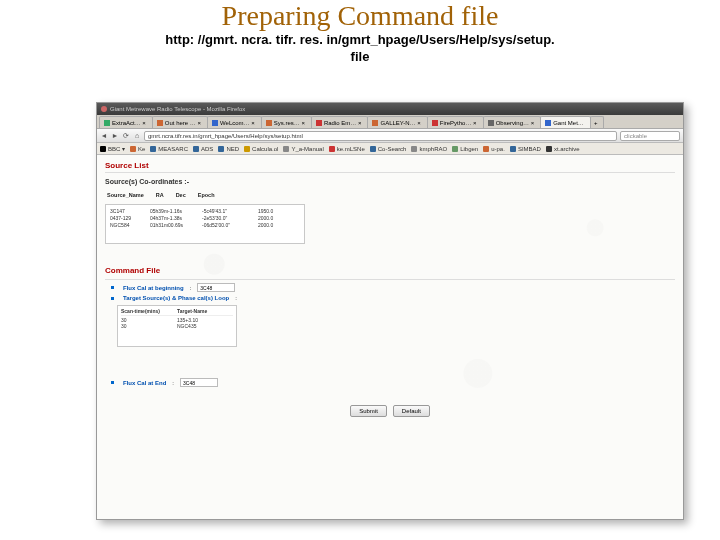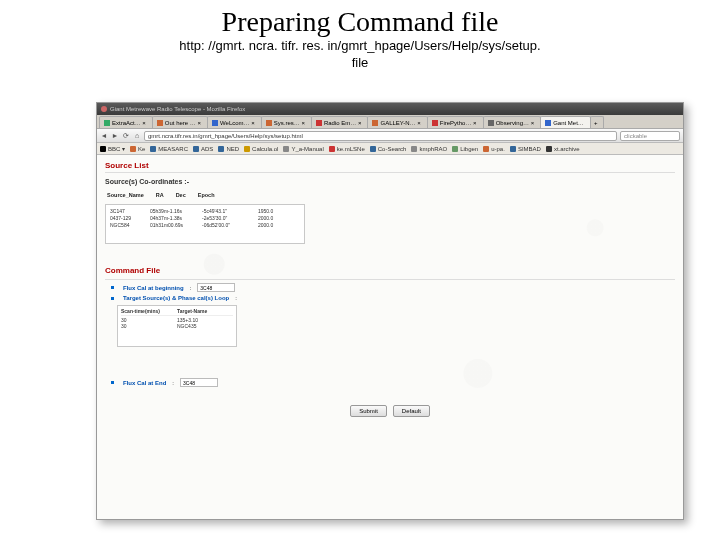--- a/index.html
+++ b/index.html
@@ -1,19 +1,19 @@
 <!DOCTYPE html>
 <html><head>
 <meta charset="utf-8">
 <style>
   * { box-sizing: border-box; margin: 0; padding: 0; }
   body { width: 720px; height: 540px; background: #fff; font-family: Arial, sans-serif; overflow: hidden; position: relative; }
   
-  .slide-title { font-family: Georgia, 'Times New Roman', serif; font-size: 28px; font-weight: normal; text-align: center; padding-top: 6px; color: #000000; }
-  .slide-url   { font-size: 13px; font-weight: normal; text-align: center; color: #000; line-height: 1.3; padding-bottom: 4px;}
+  .slide-title { font-family: Georgia, 'Times New Roman', serif; font-size: 28px; font-weight: normal; text-align: center; color: #a16207; }
+  .slide-url   { font-size: 13px; font-weight: bold; text-align: center; color: #000; line-height: 1.3; padding-bottom: 4px;}
   
   .browser {
     position: absolute; left: 96px; top: 102px; width: 588px; height: 418px;
     border: 1px solid #999; background: #ecece8; font-size: 7px;
     box-shadow: 4px 4px 8px rgba(0,0,0,0.3);
   }
   
   .titlebar { height: 12px; background: linear-gradient(#5a5a5a,#3a3a3a); color:#ccc; display:flex; align-items:center; padding:0 4px; font-size:6px;}
   .titlebar-icon { width:6px; height:6px; background:#c66; border-radius:50%; margin-right:3px;}
   

